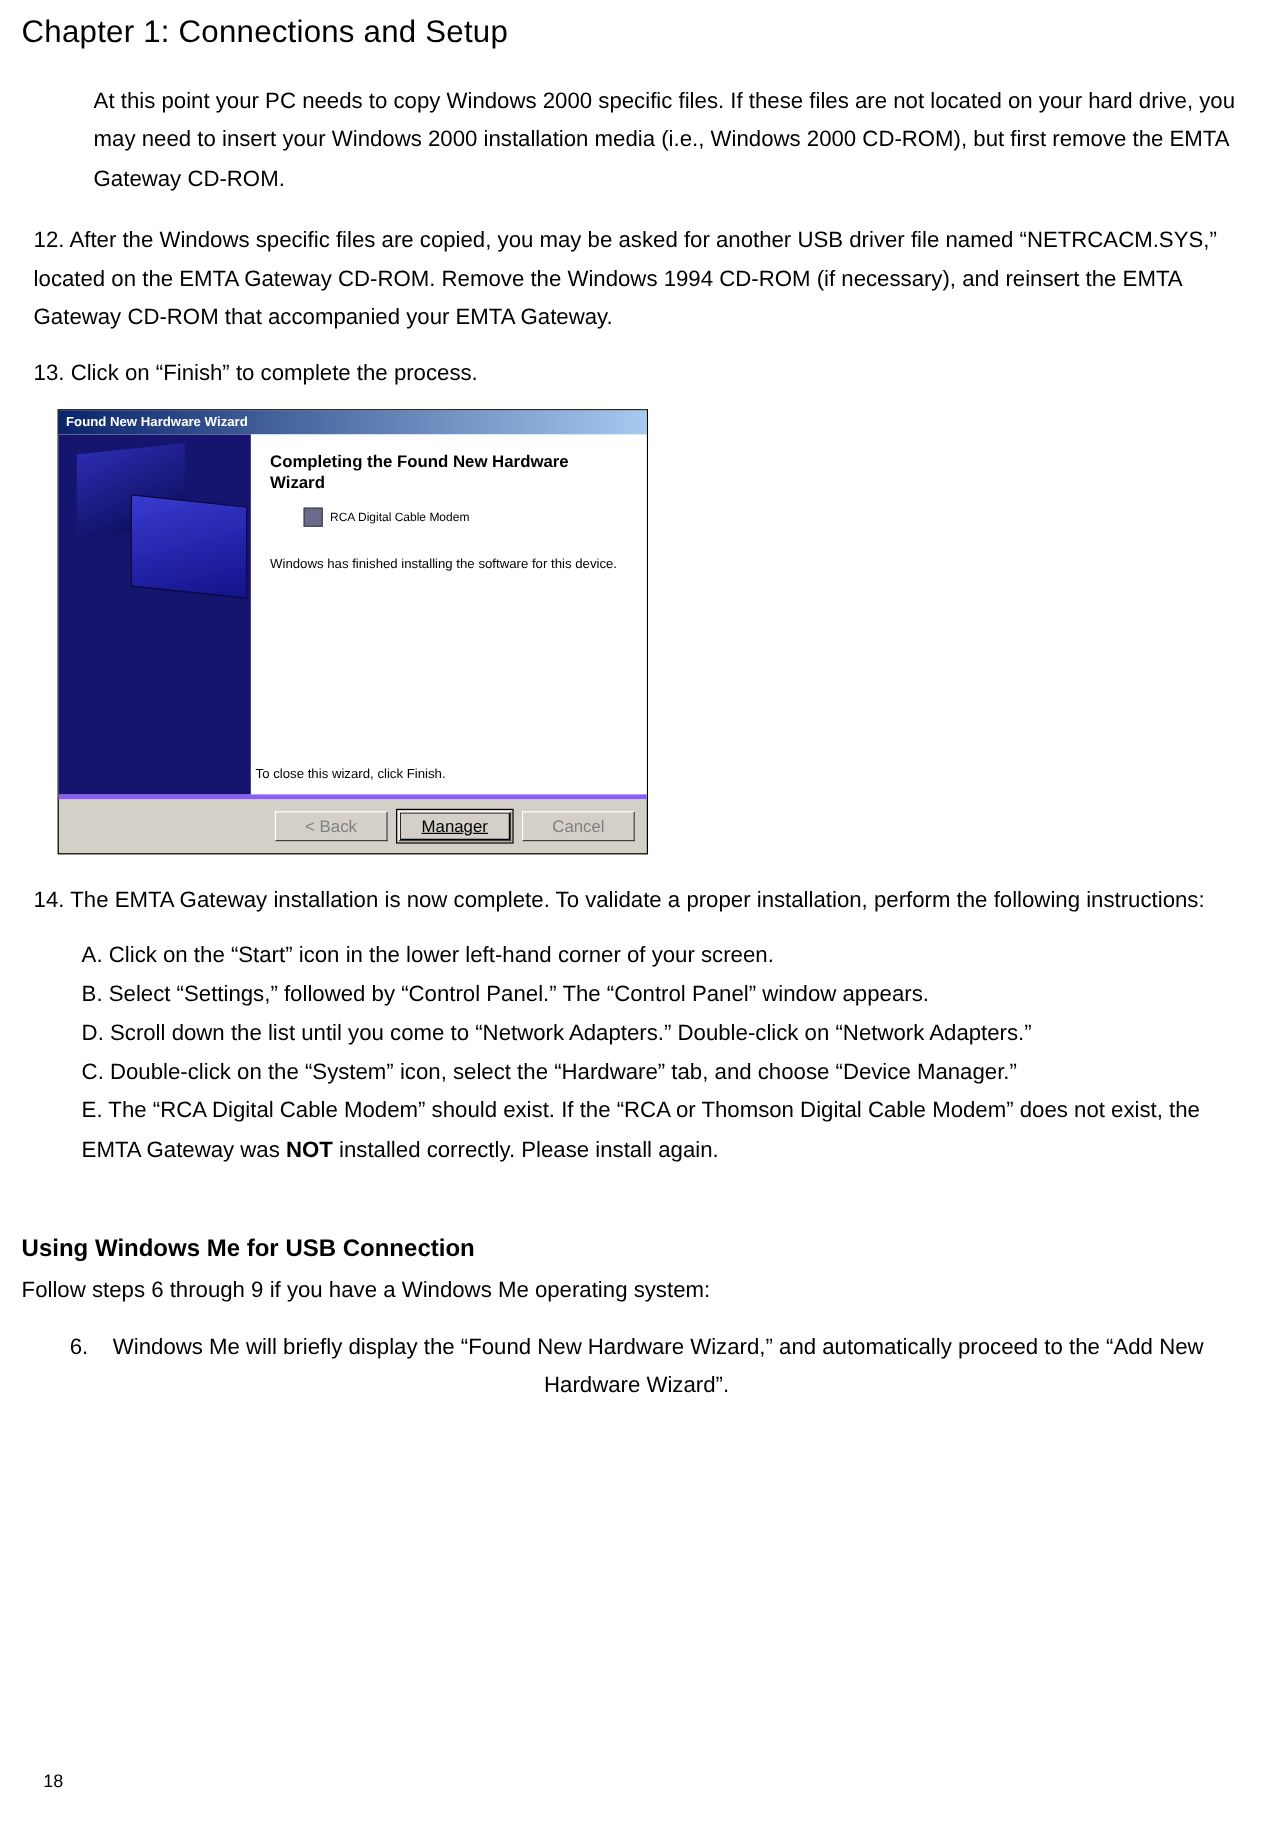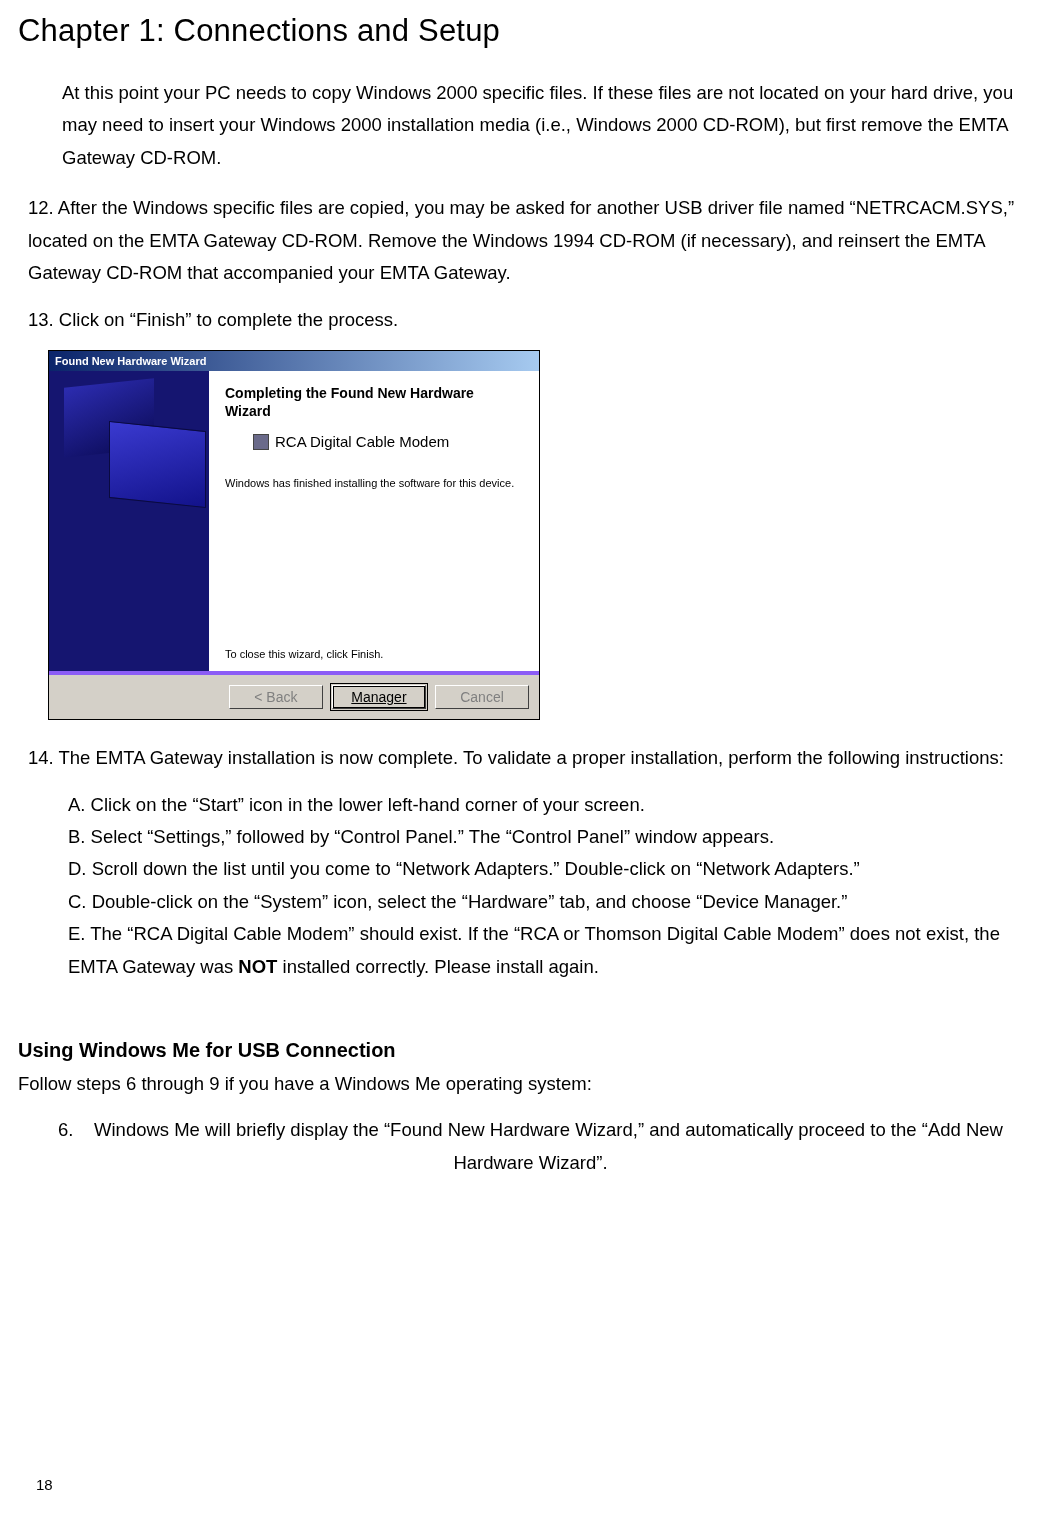--- a/index.html
+++ b/index.html
@@ -6,26 +6,26 @@
     font-family: "Lucida Sans", "Lucida Sans Unicode", "Lucida Grande", Verdana, sans-serif;
     font-size: 18.5px;
     color: #000;
     background: #fff;
     margin: 0;
     padding: 0 18px 20px 18px;
     width: 1025px;
     line-height: 1.75;
   }
   h1.chapter {
-    font-size: 31px;
+    font-size: 26px;
     font-weight: 400;
     margin: 4px 0 14px 0;
     letter-spacing: 0.2px;
   }
-  .indent1 { margin-left: 44px; }
+  .indent1 { margin-left: 60px; }
   .step { margin: 14px 0 14px 10px; }
   .sublist { margin-left: 50px; }
   h2.section {
     font-size: 20px;
     font-weight: 700;
     margin: 50px 0 0 0;
   }
   .follow { margin: 0 0 14px 0; }
 
   
@@ -69,29 +69,29 @@
     border: 1px solid #0a0a40;
     transform: skewY(6deg);
   }
   .wiz-main {
     flex: 1;
     padding: 14px 16px 10px 16px;
     position: relative;
   }
   .wiz-heading { font-size: 14px; font-weight: 700; line-height: 1.25; }
   .wiz-device {
-    margin-top: 12px; margin-left: 28px; font-size: 15px;
+    margin-top: 12px; margin-left: 28px; font-size: 10px;
     display: flex; align-items: center; gap: 6px;
   }
   .wiz-device-icon {
     width: 14px; height: 14px; background: #6a6a8a;
     border: 1px solid #444; display: inline-block;
   }
   .wiz-msg { margin-top: 24px; }
-  .wiz-close { position: absolute; bottom: 10px; left: 16px; }
+  .wiz-close { position: absolute; bottom: 10px; left: 4px; }
   .wiz-buttons {
     padding: 10px 10px 10px 0;
     text-align: right;
   }
   .wiz-btn {
     display: inline-block;
     min-width: 72px;
     padding: 2px 10px;
     margin-left: 6px;
     font-family: Tahoma, sans-serif;

